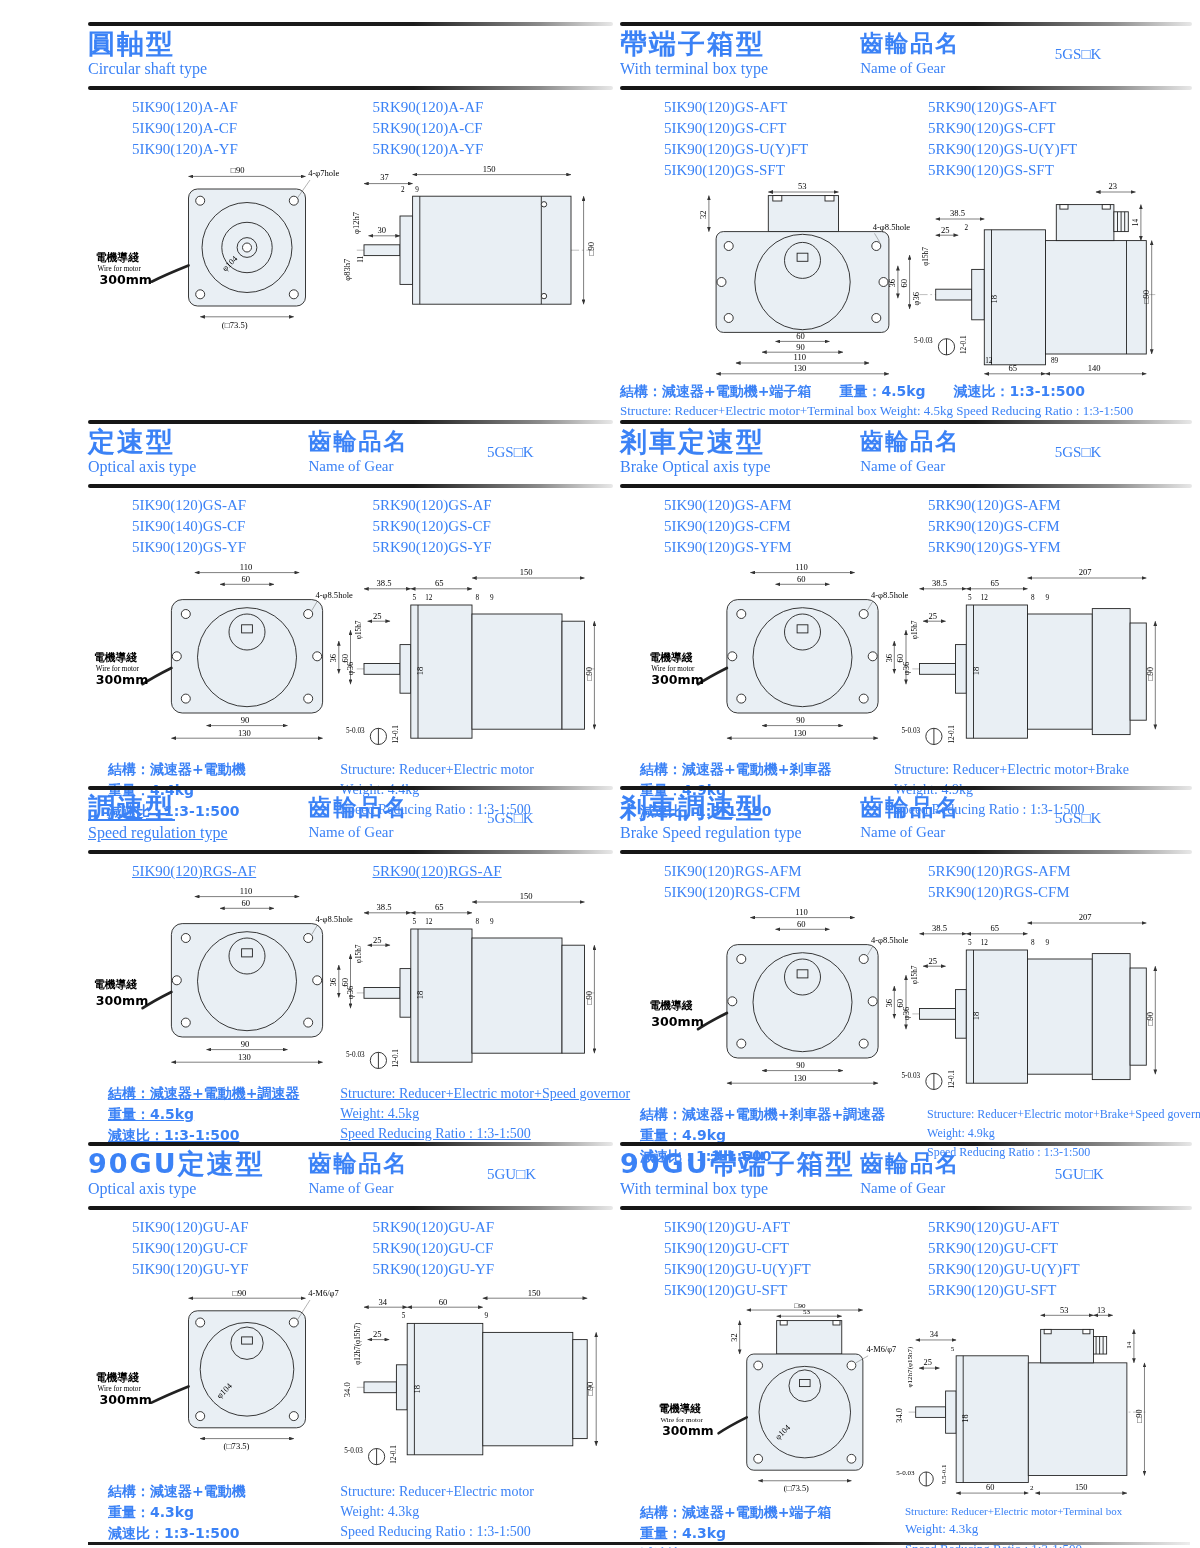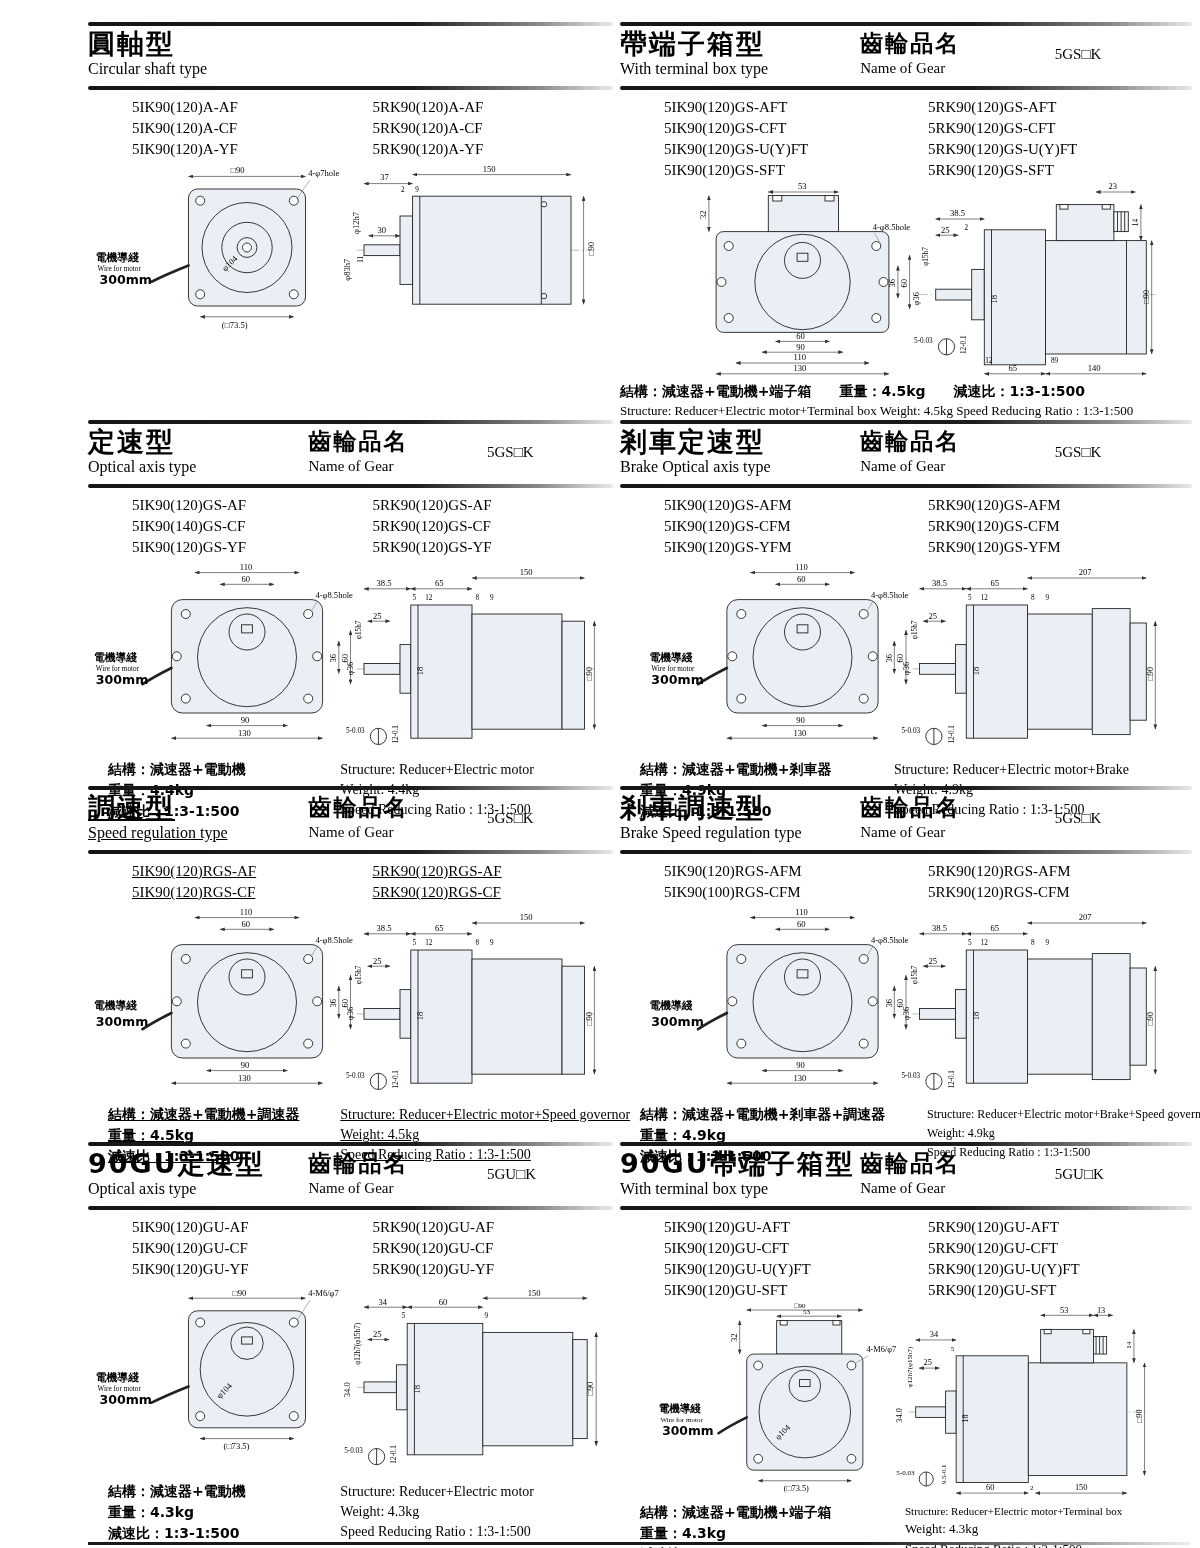--- a/index.html
+++ b/index.html
@@ -1,17 +1,17 @@
 <!DOCTYPE html>
 <html><head>
 <meta charset="utf-8">
 <style>
   html,body{margin:0;padding:0;background:#fff;}
   .page{position:relative;width:1200px;height:1548px;background:#fff;overflow:hidden;
-        font-family:"Liberation Serif",serif;color:#000000;}
+        font-family:"Liberation Serif",serif;color:#3b82f6;}
   .panel{position:absolute;}
   .rule{height:4px;background:linear-gradient(90deg,#161616 0,#1c1c1c 62%,#8a8a8a 86%,#e8e8e8 100%);border-radius:2px;}
   .head{position:relative;height:58px;margin-top:2px;}
   .tzh{font:700 27px "DejaVu Sans",sans-serif;letter-spacing:2px;line-height:1.2;}
   .ten{font:16px "Liberation Serif",serif;margin-top:0px;}
   .gzh{position:absolute;left:42%;top:0;font:700 23px "DejaVu Sans",sans-serif;letter-spacing:2px;}
   .gen{position:absolute;left:42%;top:32px;font:15px "Liberation Serif",serif;}
   .gcode{position:absolute;left:76%;top:18px;font:15px "Liberation Serif",serif;}
   .models{margin-top:7px;}
   .mrow{display:flex;margin-left:44px;}
@@ -423,24 +423,20 @@
     <div class="gzh">齒輪品名</div>
     <div class="gen">Name of Gear</div>
     <div class="gcode">5GS□K</div>
   </div>
   <div class="rule"></div>
   <div class="models">
     <div class="mrow">
           <span>5IK90(120)RGS-AF</span>
           <span>5RK90(120)RGS-AF</span>
         </div>
-    <div class="mrow">
-          <span>5IK90(120)RGS-CF</span>
-          <span>5RK90(120)RGS-CF</span>
-        </div>
   </div>
   <svg class="draw" viewBox="0 0 570 220" preserveAspectRatio="xMidYMid meet">
     <rect class="p" x="86" y="44" width="168" height="126" rx="12"></rect>
     <circle class="l" cx="170" cy="108" r="55"></circle>
     <circle class="l" cx="170" cy="80" r="20"></circle>
         <rect class="l" x="164" y="72" width="12" height="9"></rect>
     <circle class="h" cx="102" cy="60" r="5"></circle>
         <circle class="h" cx="238" cy="60" r="5"></circle>
         <circle class="h" cx="102" cy="154" r="5"></circle>
         <circle class="h" cx="238" cy="154" r="5"></circle>
@@ -516,21 +512,21 @@
     <div class="gen">Name of Gear</div>
     <div class="gcode">5GS□K</div>
   </div>
   <div class="rule"></div>
   <div class="models">
     <div class="mrow">
           <span>5IK90(120)RGS-AFM</span>
           <span>5RK90(120)RGS-AFM</span>
         </div>
     <div class="mrow">
-          <span>5IK90(100)RGS-CFM</span>
+          <span>5IK90(120)RGS-CFM</span>
           <span>5RK90(120)RGS-CFM</span>
         </div>
   </div>
   <svg class="draw" viewBox="0 0 570 220" preserveAspectRatio="xMidYMid meet">
     <rect class="p" x="86" y="44" width="168" height="126" rx="12"></rect>
     <circle class="l" cx="170" cy="108" r="55"></circle>
     <circle class="l" cx="170" cy="80" r="20"></circle>
         <rect class="l" x="164" y="72" width="12" height="9"></rect>
     <circle class="h" cx="102" cy="60" r="5"></circle>
         <circle class="h" cx="238" cy="60" r="5"></circle>

